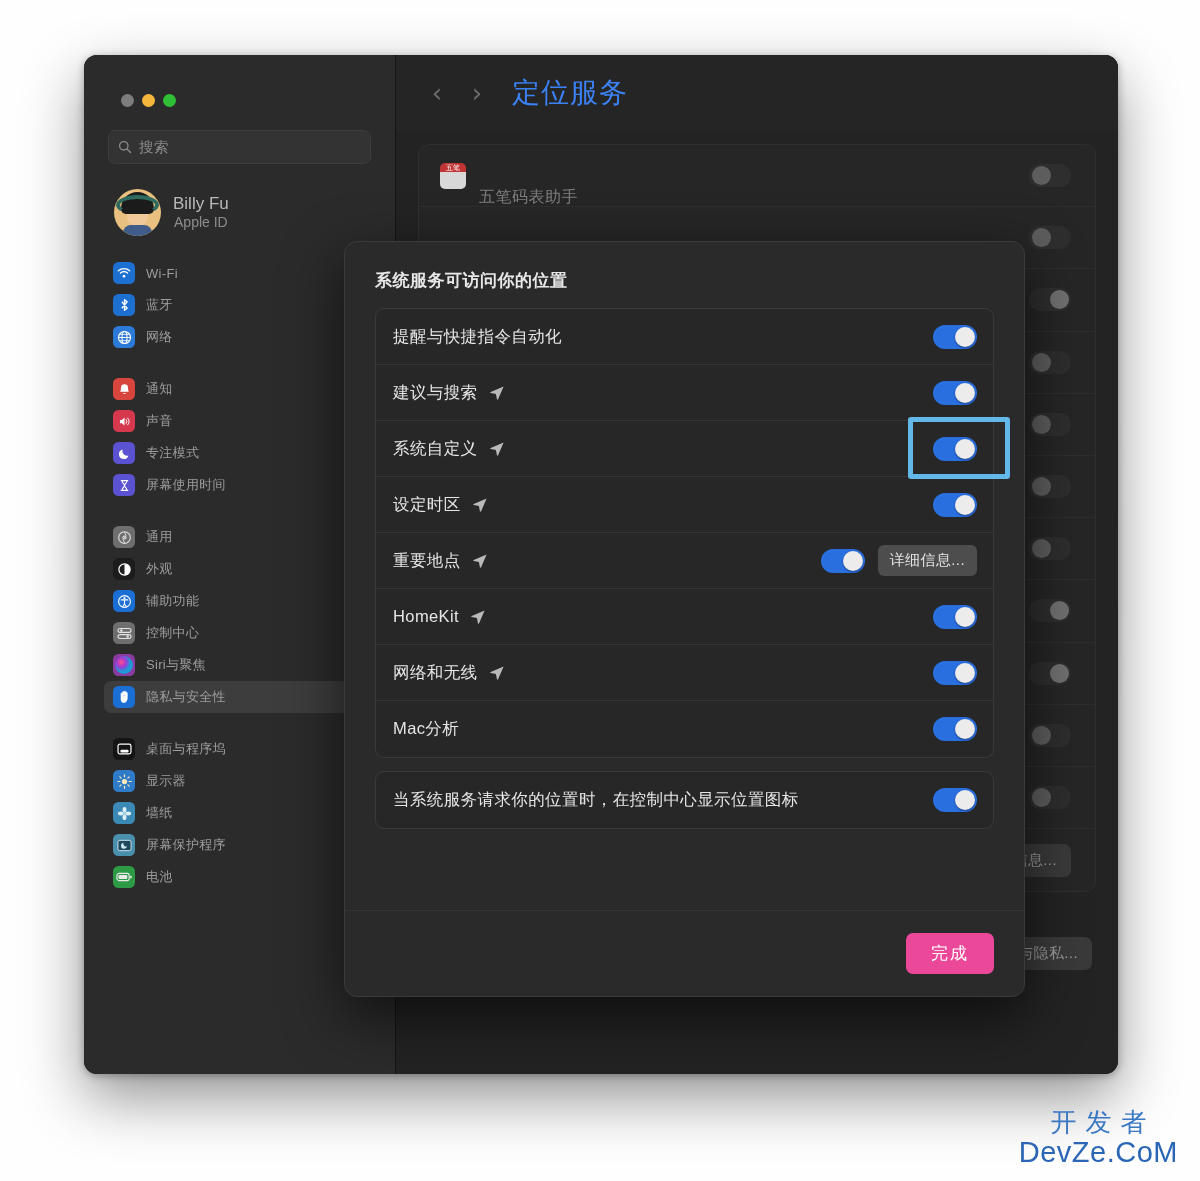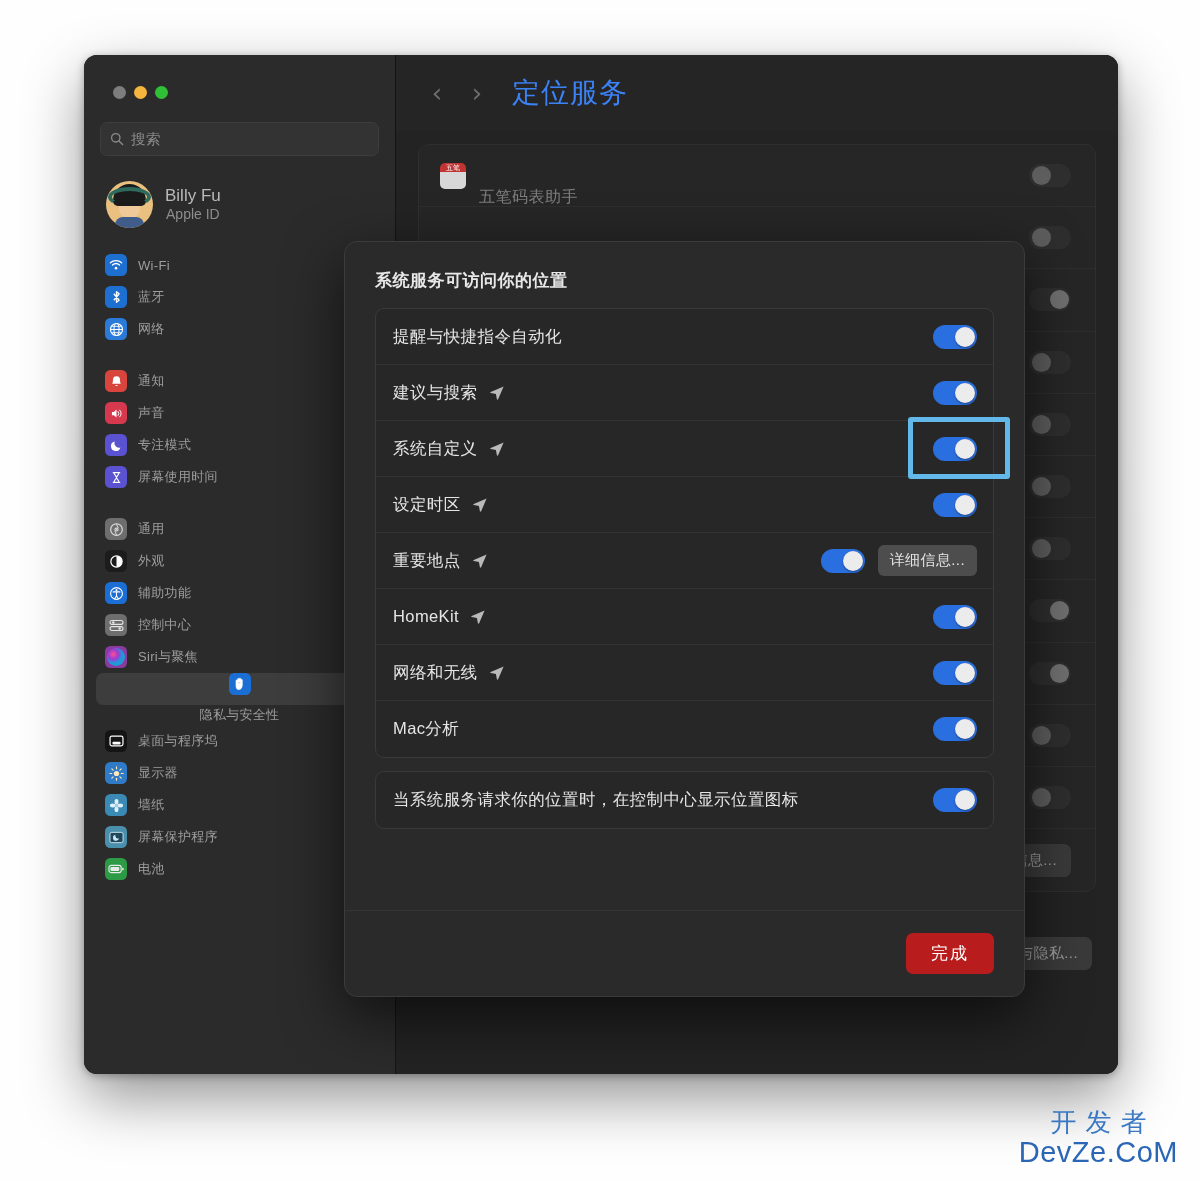--- a/index.html
+++ b/index.html
@@ -37,21 +37,21 @@
     display: flex;
     box-shadow: 0 24px 60px rgba(0,0,0,0.42), 0 2px 8px rgba(0,0,0,0.3);
     background: #1e1e1e;
   }
 
   
   #sidebar {
     width: 312px;
     flex: 0 0 312px;
     background: #2b2b2b;
-    padding: 0;
+    padding: 8px;
     position: relative;
     border-right: 1px solid #141414;
   }
 
   .traffic-lights {
     display: flex;
     gap: 8px;
     padding: 31px 0 0 29px;
   }
   .tl {
@@ -120,21 +120,21 @@
 
   .sb-item {
     display: flex;
     align-items: center;
     gap: 11px;
     height: 32px;
     margin: 0 12px;
     padding: 0 9px;
     border-radius: 7px;
   }
-  .sb-item.selected { background: rgba(255,255,255,0.085); flex-direction: column; }
+  .sb-item.selected { background: rgba(255,255,255,0.085); }
   .sb-label {
     color: #9d9d9d;
     font-size: 13px;
     white-space: nowrap;
     letter-spacing: .3px;
   }
   .sb-icon {
     width: 22px; height: 22px;
     border-radius: 5.5px;
     flex: 0 0 22px;
@@ -816,21 +816,21 @@
       <div class="dlg-row">
         <span class="dlg-label">当系统服务请求你的位置时，在控制中心显示位置图标</span>
         <span class="dlg-spacer"></span>
         <div class="toggle">
             <div class="knob"></div>
           </div>
       </div>
     </div>
 
     <div id="dialog-footer">
-      <button id="done-button" style="background: #b91c1c;">完成</button>
+      <button id="done-button" style="background: #ec4899;">完成</button>
     </div>
   </div>
 
   <div id="highlight-box" style="border-color: rgb(98, 184, 232);"></div>
 </div>
 
 <div id="watermark" style="color: rgb(42, 102, 181);">
   <div id="wm-top">开发者</div>
   <div id="wm-bottom">DevZe.CoM</div>
 </div>

